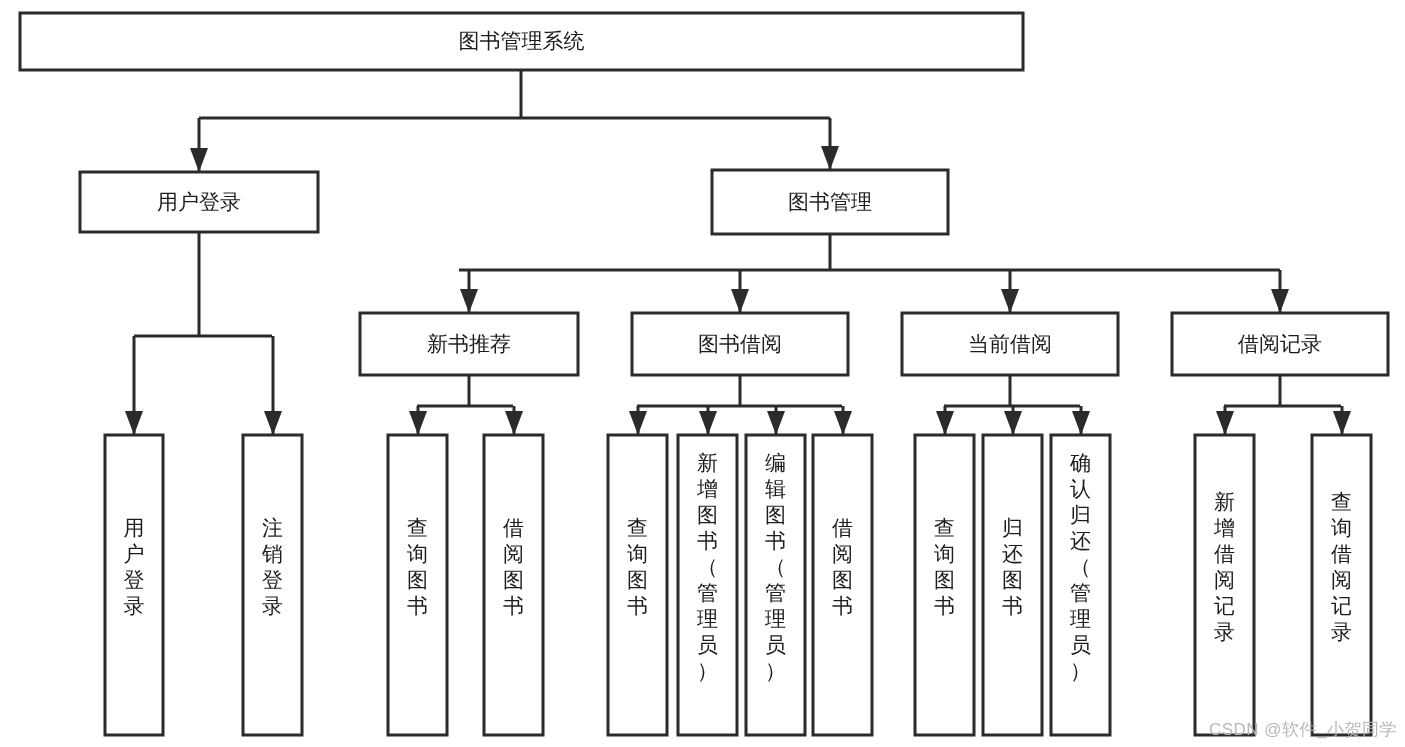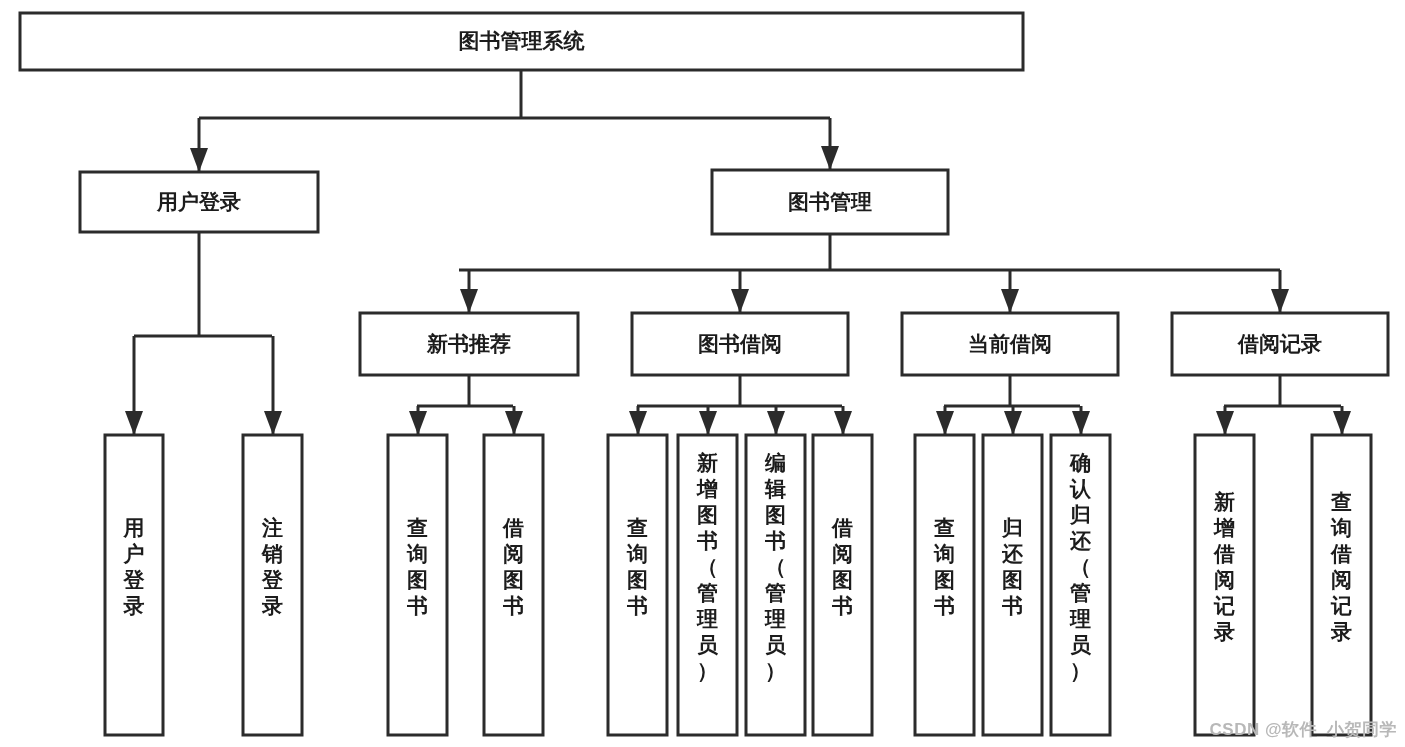--- a/index.html
+++ b/index.html
@@ -11,21 +11,20 @@
     width: 1405px;
     height: 747px;
     font-family: "Liberation Sans", "DejaVu Sans", sans-serif;
     overflow: hidden;
     position: relative;
   }
   #diagram-root {
     position: relative;
     width: 1405px;
     height: 747px;
-    font-weight: bold;
   }
   svg#tree-svg {
     position: absolute;
     top: 0;
     left: 0;
     width: 1405px;
     height: 747px;
     display: block;
   }
   .node-box {

